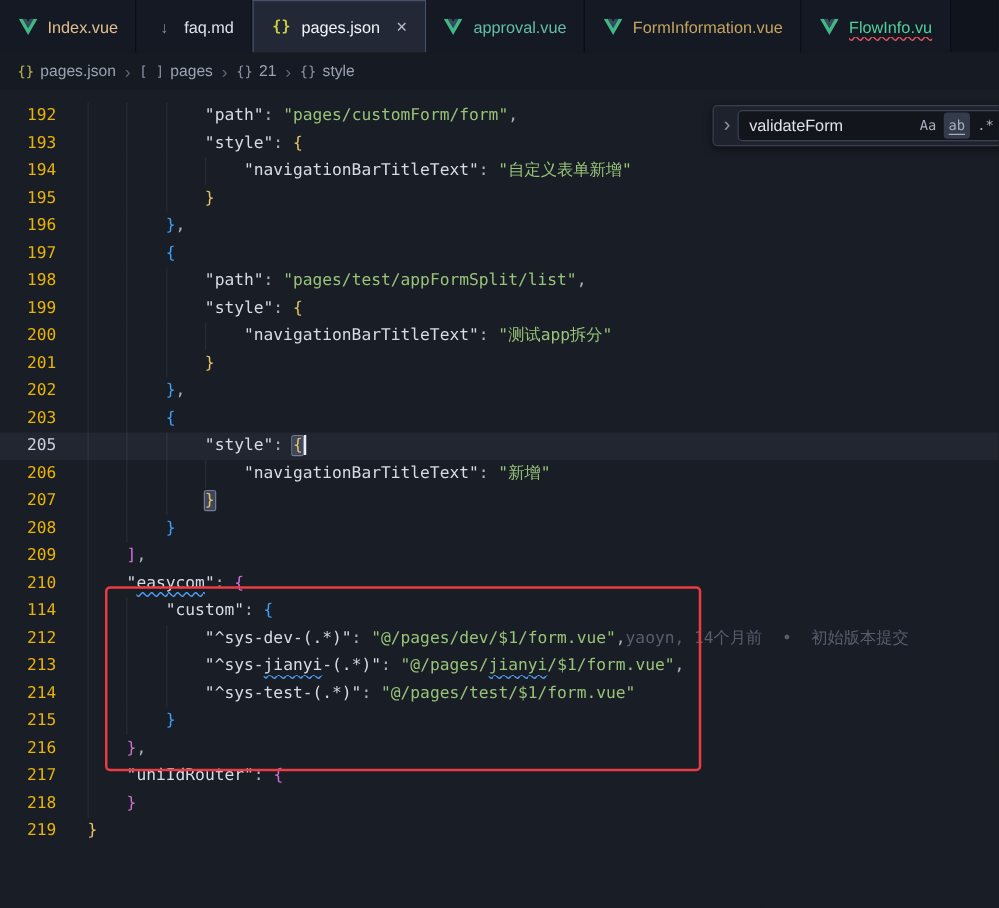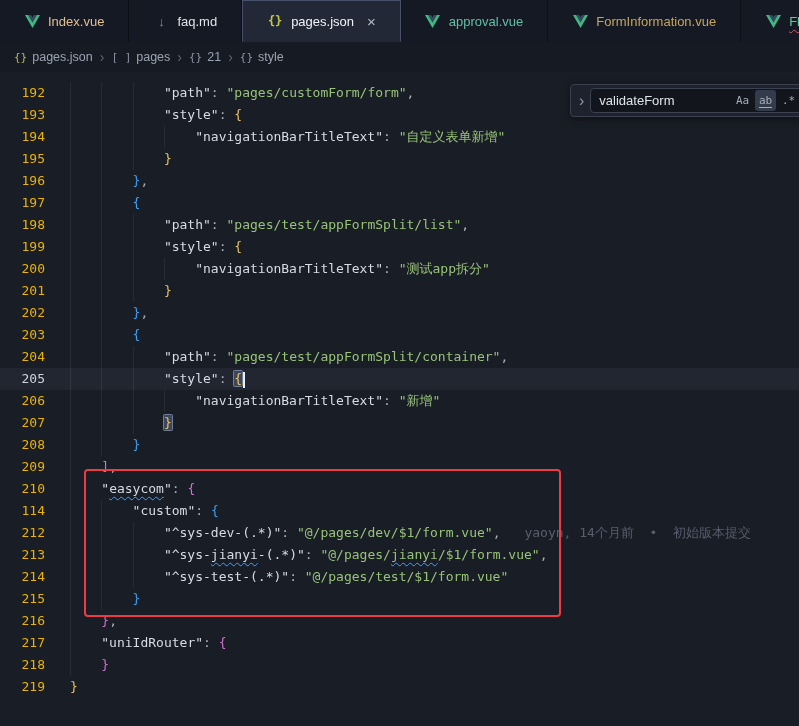--- a/index.html
+++ b/index.html
@@ -1,20 +1,20 @@
 <!DOCTYPE html>
 <html><head>
 <meta charset="utf-8">
 <style>
   *{box-sizing:border-box;margin:0;padding:0}
   html,body{width:799px;height:726px;overflow:hidden;background:#191d25;font-family:"Liberation Sans",sans-serif}
 
   
   #tabbar{display:flex;height:42px;background:#10141c;overflow:hidden}
-  .tab{display:flex;align-items:center;gap:8px;padding:0 24px;font-size:13px;
+  .tab{display:flex;align-items:center;gap:8px;padding:0 14px;font-size:13px;
        background:#151924;border-right:1px solid #0b0e14;white-space:nowrap;flex:0 0 auto;cursor:pointer}
   .tab.active{background:#222836;border:1px solid #46506a;border-bottom-color:#222836}
   .tab-label.italic{}
   .tab-label.err{text-decoration:underline wavy #e05561;text-decoration-thickness:1px;text-underline-offset:3px}
   .tab-icon{display:flex;align-items:center;width:16px;justify-content:center}
   .ic-json{color:#cbcb41;font-family:"DejaVu Sans Mono",monospace;font-weight:bold;font-size:12px}
   .ic-md{color:#7a92a8;font-weight:bold;font-size:13px}
   .tab-close{color:#b6bdc9;margin-left:5px;font-size:15px;line-height:1;cursor:pointer}
 
   
@@ -35,21 +35,21 @@
   .ig{display:inline-block;width:4ch;height:22px;border-left:1px solid rgba(171,178,191,.1);vertical-align:top}
   .tk-k{color:#d6dbe5}
   .tk-s{color:#98c379}
   .tk-p{color:#a9b1bd}
   .tk-g{color:#e8c264}
   .tk-o{color:#d16fd1}
   .tk-b{color:#3da1f5}
   .wavy{text-decoration:underline wavy #4e9df3;text-decoration-thickness:1px;text-underline-offset:3px}
   .match{background:#3e4759;box-shadow:0 0 0 1px #717c96;border-radius:1px}
   .caret{display:inline-block;width:2px;height:16px;background:#e9eef7;vertical-align:middle;margin-left:1px}
-  .blame{color:#565e6e;margin-left:24px}
+  .blame{color:#565e6e;}
 
   
   #annotation{position:absolute;left:84px;top:397px;width:477px;height:148px;
               border:2px solid #ec3b43;border-radius:4px;pointer-events:none;z-index:5}
 
   
   #find{position:absolute;left:570px;top:12px;width:240px;height:33px;z-index:6;
         background:#1d222c;border:1px solid #39404e;border-radius:4px;
         display:flex;align-items:center;gap:6px;padding:0 6px 0 8px;box-shadow:0 2px 8px rgba(0,0,0,.45)}
   .fw-chevron{color:#8d95a5;font-size:16px;line-height:1;cursor:pointer;flex:0 0 auto}
@@ -183,24 +183,20 @@
           <span class="lc"><span class="ig"></span><span class="ig"></span><span class="ig"></span><span class="tk-g">}</span></span>
         </div>
         <div class="line">
           <span class="num">202</span>
           <span class="lc"><span class="ig"></span><span class="ig"></span><span class="tk-b">}</span><span class="tk-p">,</span></span>
         </div>
         <div class="line">
           <span class="num">203</span>
           <span class="lc"><span class="ig"></span><span class="ig"></span><span class="tk-b">{</span></span>
         </div>
-        <div class="line">
-          <span class="num">204</span>
-          <span class="lc"><span class="ig"></span><span class="ig"></span><span class="ig"></span><span class="tk-k">"path"</span><span class="tk-p">: </span><span class="tk-s">"pages/test/appFormSplit/container"</span><span class="tk-p">,</span></span>
-        </div>
         <div class="line current">
           <span class="num">205</span>
           <span class="lc"><span class="ig"></span><span class="ig"></span><span class="ig"></span><span class="tk-k">"style"</span><span class="tk-p">: </span><span class="tk-g match">{</span><span class="caret"></span></span>
         </div>
         <div class="line">
           <span class="num">206</span>
           <span class="lc"><span class="ig"></span><span class="ig"></span><span class="ig"></span><span class="ig"></span><span class="tk-k">"navigationBarTitleText"</span><span class="tk-p">: </span><span class="tk-s">"新增"</span></span>
         </div>
         <div class="line">
           <span class="num">207</span>

